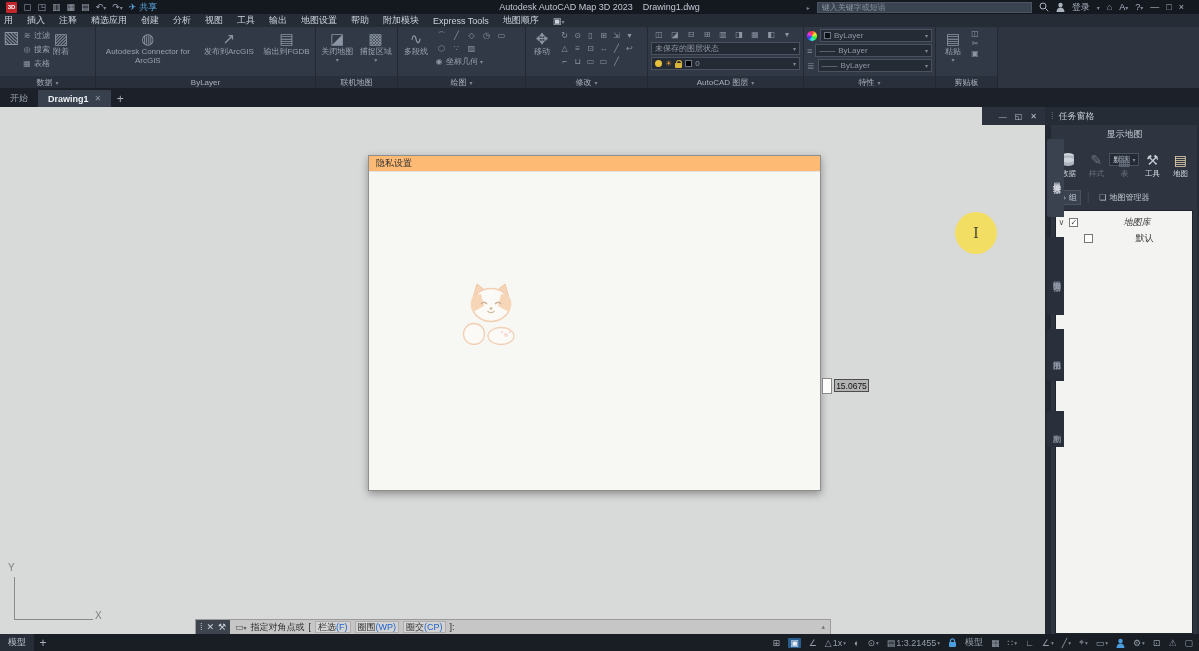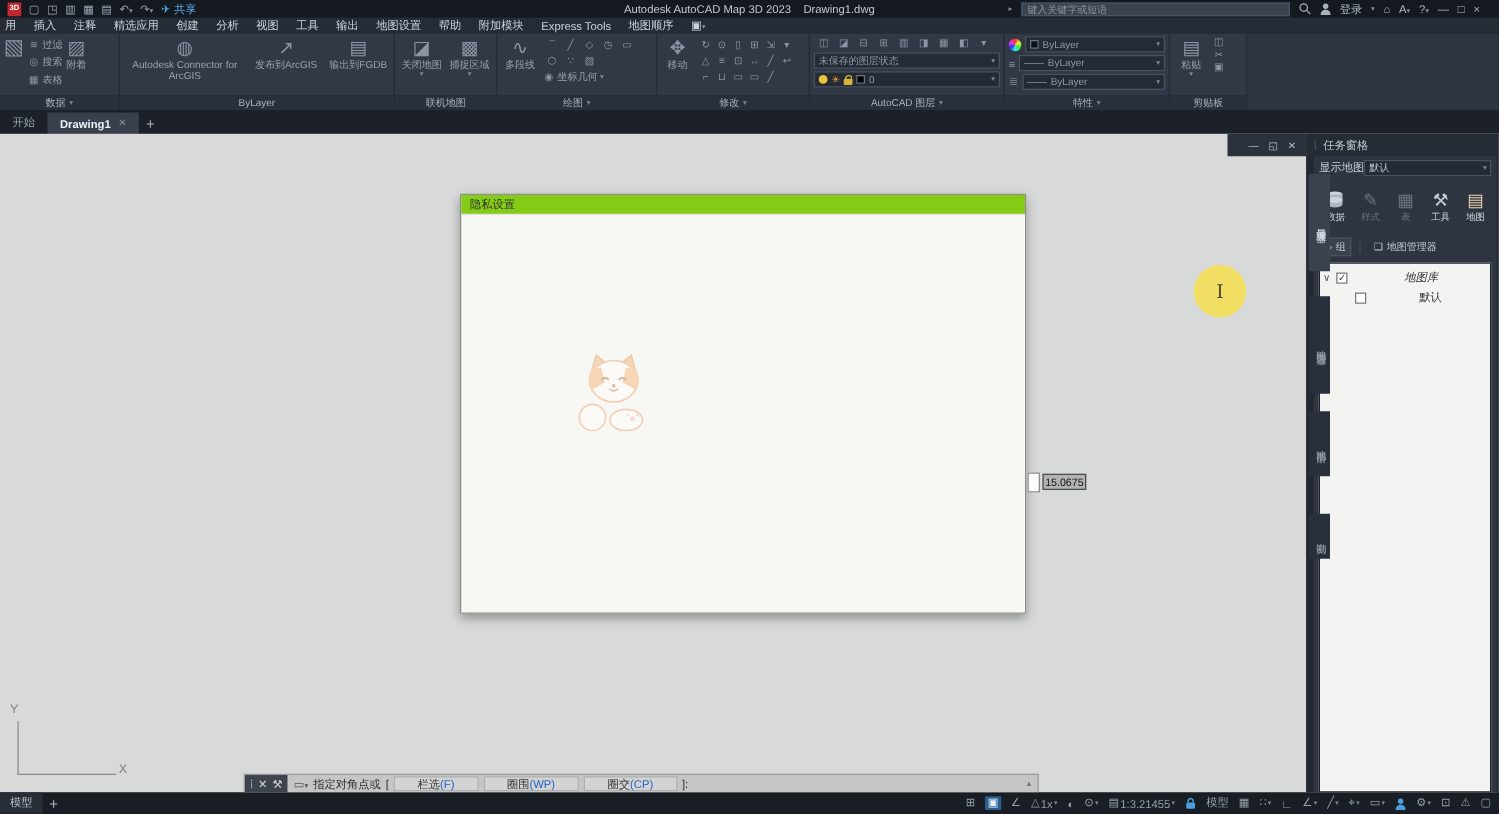--- a/index.html
+++ b/index.html
@@ -66,21 +66,21 @@
     color:#aab2bd; font-size:12px; }
 
   
   #canvas { left:0; top:107px; width:1199px; height:527px; background:#d8d9d9; overflow:hidden; }
   #winctrl { left:982px; top:0; width:63px; height:18px; background:#2b323d; color:#b9c0ca;
     display:flex; align-items:center; justify-content:flex-end; gap:8px; padding:0 8px; font-size:8px; }
 
   
   #dialog { left:368px; top:48px; width:453px; height:336px; background:#f7f7f4;
     border:1px solid #8e8e8e; box-shadow:0 3px 8px rgba(0,0,0,.35); }
-  #dlg-title { height:16px; background:#84cc16; border-bottom:1px solid #e2e2de;
+  #dlg-title { height:16px; background:#fdba74; border-bottom:1px solid #e2e2de;
     display:flex; align-items:center; padding:0 7px; color:#333; font-size:9px; }
   #watermark { position:absolute; left:92px; top:125px; display:flex; align-items:center; gap:12px; opacity:.62; }
   #wm-text { font-size:38px; letter-spacing:3px; color:#f4b98c; }
   #cursor-hl { position:absolute; left:586px; top:56px; width:42px; height:42px; border-radius:50%;
     background:rgba(250,222,70,.8); display:flex; align-items:center; justify-content:center; }
   #ibeam { font-family:"DejaVu Serif",serif; font-size:15px; color:#4a4a30; }
 
   
   #dyn-white { left:822px; top:271px; width:10px; height:16px; background:#fcfcfa; border:1px solid #8a8a8a; }
   #dyn-box { left:834px; top:272px; width:35px; height:13px; background:#b3b3b3; border:1px solid #4c4c4c;
@@ -90,36 +90,36 @@
   .ucsline { background:#8a8c8c; }
   #ucs-y { left:8px; top:455px; color:#7f8181; font-size:10px; }
   #ucs-x { left:95px; top:503px; color:#7f8181; font-size:10px; }
 
   
   #cmdbar { left:195px; top:512px; width:636px; height:16px; background:#c6c6c6;
     border:1px solid #9a9a9a; display:flex; align-items:center; }
   #cmd-left { width:34px; height:100%; background:#3e444e; display:flex; align-items:center;
     justify-content:space-evenly; color:#cfd4da; font-size:9px; }
   #cmd-main { flex:1; display:flex; align-items:center; gap:4px; padding:0 5px; color:#2c2c2c; }
-  .chip { background:#d3d3d3; border:1px solid #aeaeae; padding:0 18px; height:12px;
+  .chip { background:#d3d3d3; border:1px solid #aeaeae; padding:0 2px; height:12px;
     display:inline-flex; align-items:center; }
   .chip b { font-weight:normal; color:#333; }
   .chip i { font-style:normal; color:#1f62c9; }
 
   
   #taskpane { left:1045px; top:0px; width:154px; height:527px; background:#2f3540; display:flex; flex-direction:column; }
   #tp-head { height:18px; background:#262c36; color:#c3c9d1; display:flex; align-items:center; gap:5px; padding:0 6px; }
   #tp-body { flex:1; display:flex; }
   #tp-tabs { width:21px; background:#232933; position:relative; }
   .vtab { position:absolute; left:2px; width:17px; color:#939cab; font-size:8px;
     writing-mode:vertical-rl; text-orientation:mixed; letter-spacing:1px; display:flex;
     align-items:center; justify-content:center; background:#2a303b; border-radius:2px 0 0 2px; }
   .vtab.active { background:#3a4250; color:#d8dde4; }
   #tp-main { flex:1; display:flex; flex-direction:column; padding:3px 4px 0 4px; }
-  #tp-maprow { display:flex; align-items:flex-start; gap:0; color:#c3c9d1; height:18px; }
+  #tp-maprow { display:flex; align-items:center; gap:12px; color:#c3c9d1; height:18px;flex-direction:column; }
   #tp-mapdd { flex:1; }
   #tp-icons { display:flex; gap:6px; padding:6px 2px 2px 2px; }
   .tpi { width:22px; display:flex; flex-direction:column; align-items:center; gap:1px;
     color:#d4d9e0; font-size:7.5px; }
   .tpi .big { font-size:14px; line-height:16px; color:#c8cdd4; }
   .tpi.dim, .tpi.dim .big { color:#6a7280; }
   #tp-sub { display:flex; align-items:center; gap:5px; margin-top:8px; color:#c3c9d1; height:16px; }
   .tp-btn { background:#3a4250; border:1px solid #4a5260; height:15px; display:flex;
     align-items:center; gap:3px; padding:0 3px; font-size:8px; color:#c3c9d1; }
   #tp-tree { margin-top:5px; flex:1; background:#f3f3f1; border:1px solid #1f242c; padding:3px 2px; color:#333; }

